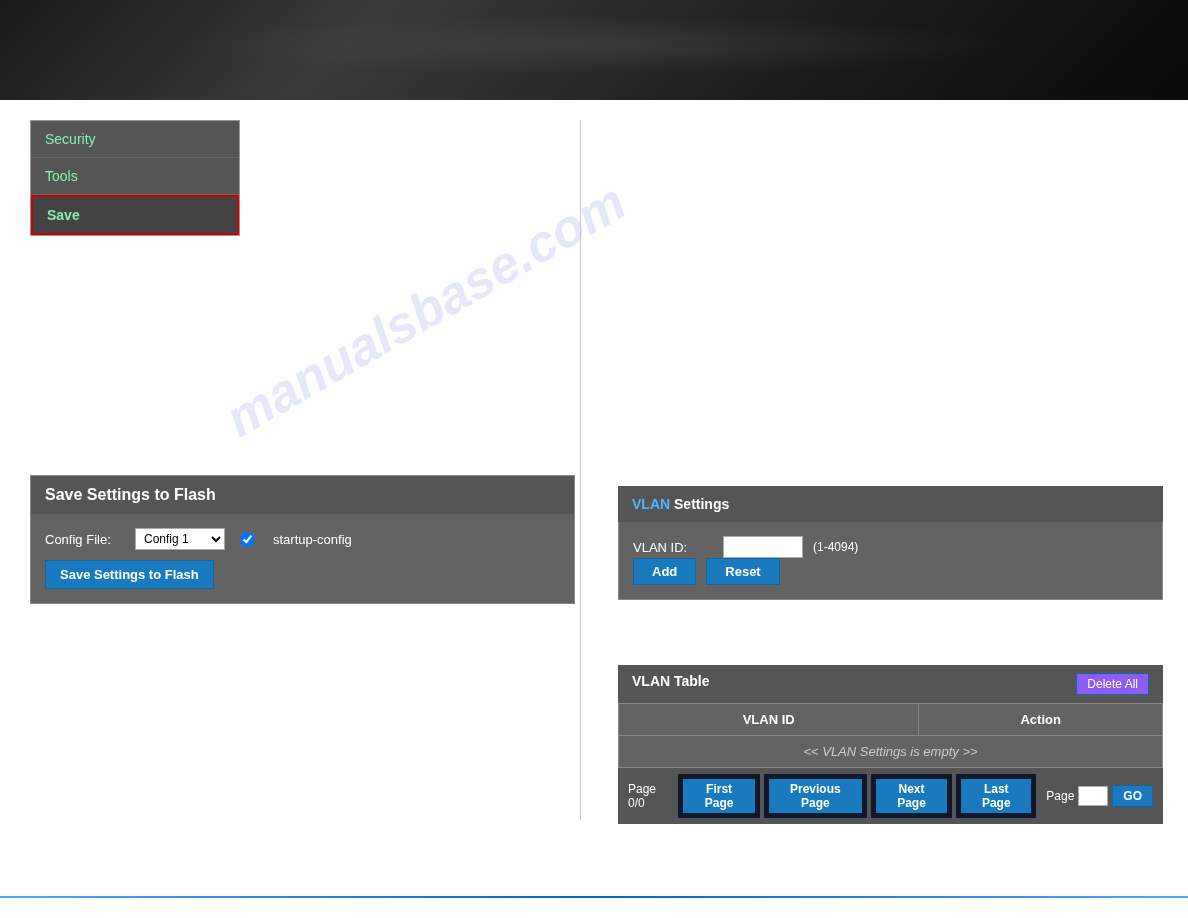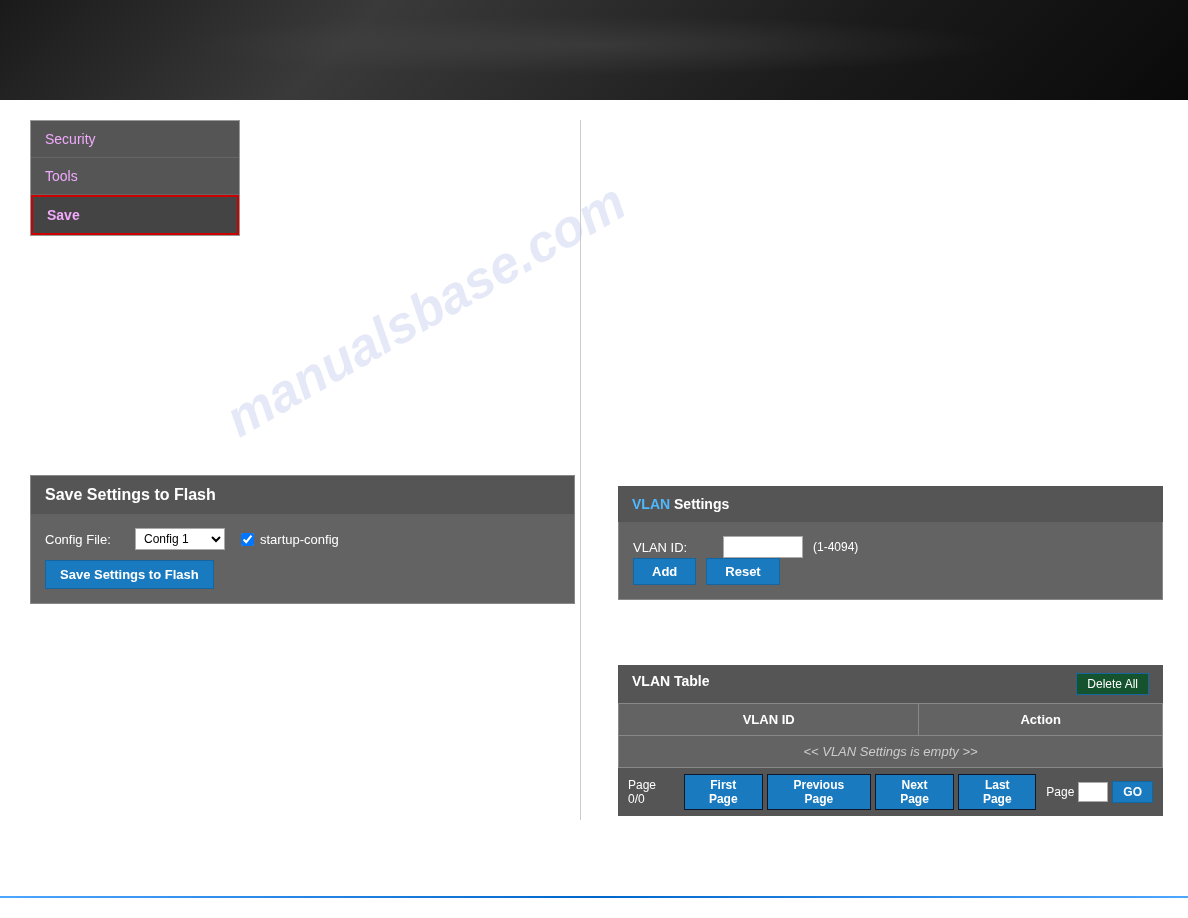--- a/index.html
+++ b/index.html
@@ -59,21 +59,21 @@
     .sidebar {
       position: absolute;
       top: 20px;
       left: 30px;
       width: 210px;
       border: 1px solid #999;
       background: #555;
     }
     .sidebar-item {
       padding: 10px 14px;
-      color: #f0abfc;
+      color: #86efac;
       background: #555;
       cursor: pointer;
       border-bottom: 1px solid #666;
       font-size: 14px;
       font-weight: normal;
     }
     .sidebar-item.active {
       background: #444;
       border: 2px solid #cc0000;
       font-weight: bold;
@@ -125,21 +125,21 @@
       width: 90px;
       background: #fff;
       border: 1px solid #aaa;
     }
     .config-checkbox-label {
       color: #ffffff;
       margin-left: 16px;
       font-size: 13px;
       display: flex;
       align-items: center;
-      gap: 6px;
+      gap: 19px;
     }
     .note-text {
       color: #dddddd;
       font-size: 12px;
       margin-bottom: 12px;
       font-style: italic;
     }
     .save-flash-btn {
       background: #1a7abf;
       color: #ffffff;
@@ -224,21 +224,21 @@
       background: #555;
       color: #ffffff;
       padding: 8px 14px;
       font-size: 14px;
       font-weight: bold;
       display: flex;
       justify-content: space-between;
       align-items: flex-start;
     }
     .delete-all-btn {
-      background: #14532d;
+      background: #8b5cf6;
       color: #ffffff;
       border: 1px solid #1565a0;
       padding: 3px 10px;
       cursor: pointer;
       font-size: 12px;
     }
     .vlan-table {
       width: 100%;
       border-collapse: collapse;
       background: #636363;
@@ -273,21 +273,21 @@
       gap: 4px;
     }
     .page-info {
       color: #ffffff;
       font-size: 12px;
       margin-right: 4px;
     }
     .page-nav-btn {
       background: #1a7abf;
       color: #ffffff;
-      border: 1px solid #0f172a;
+      border: 5px solid #0f172a;
       padding: 3px 10px;
       cursor: pointer;
       font-size: 12px;
       font-weight: bold;
       text-decoration: none;
     }
     .page-label {
       color: #ffffff;
       font-size: 12px;
       margin-left: 6px;

